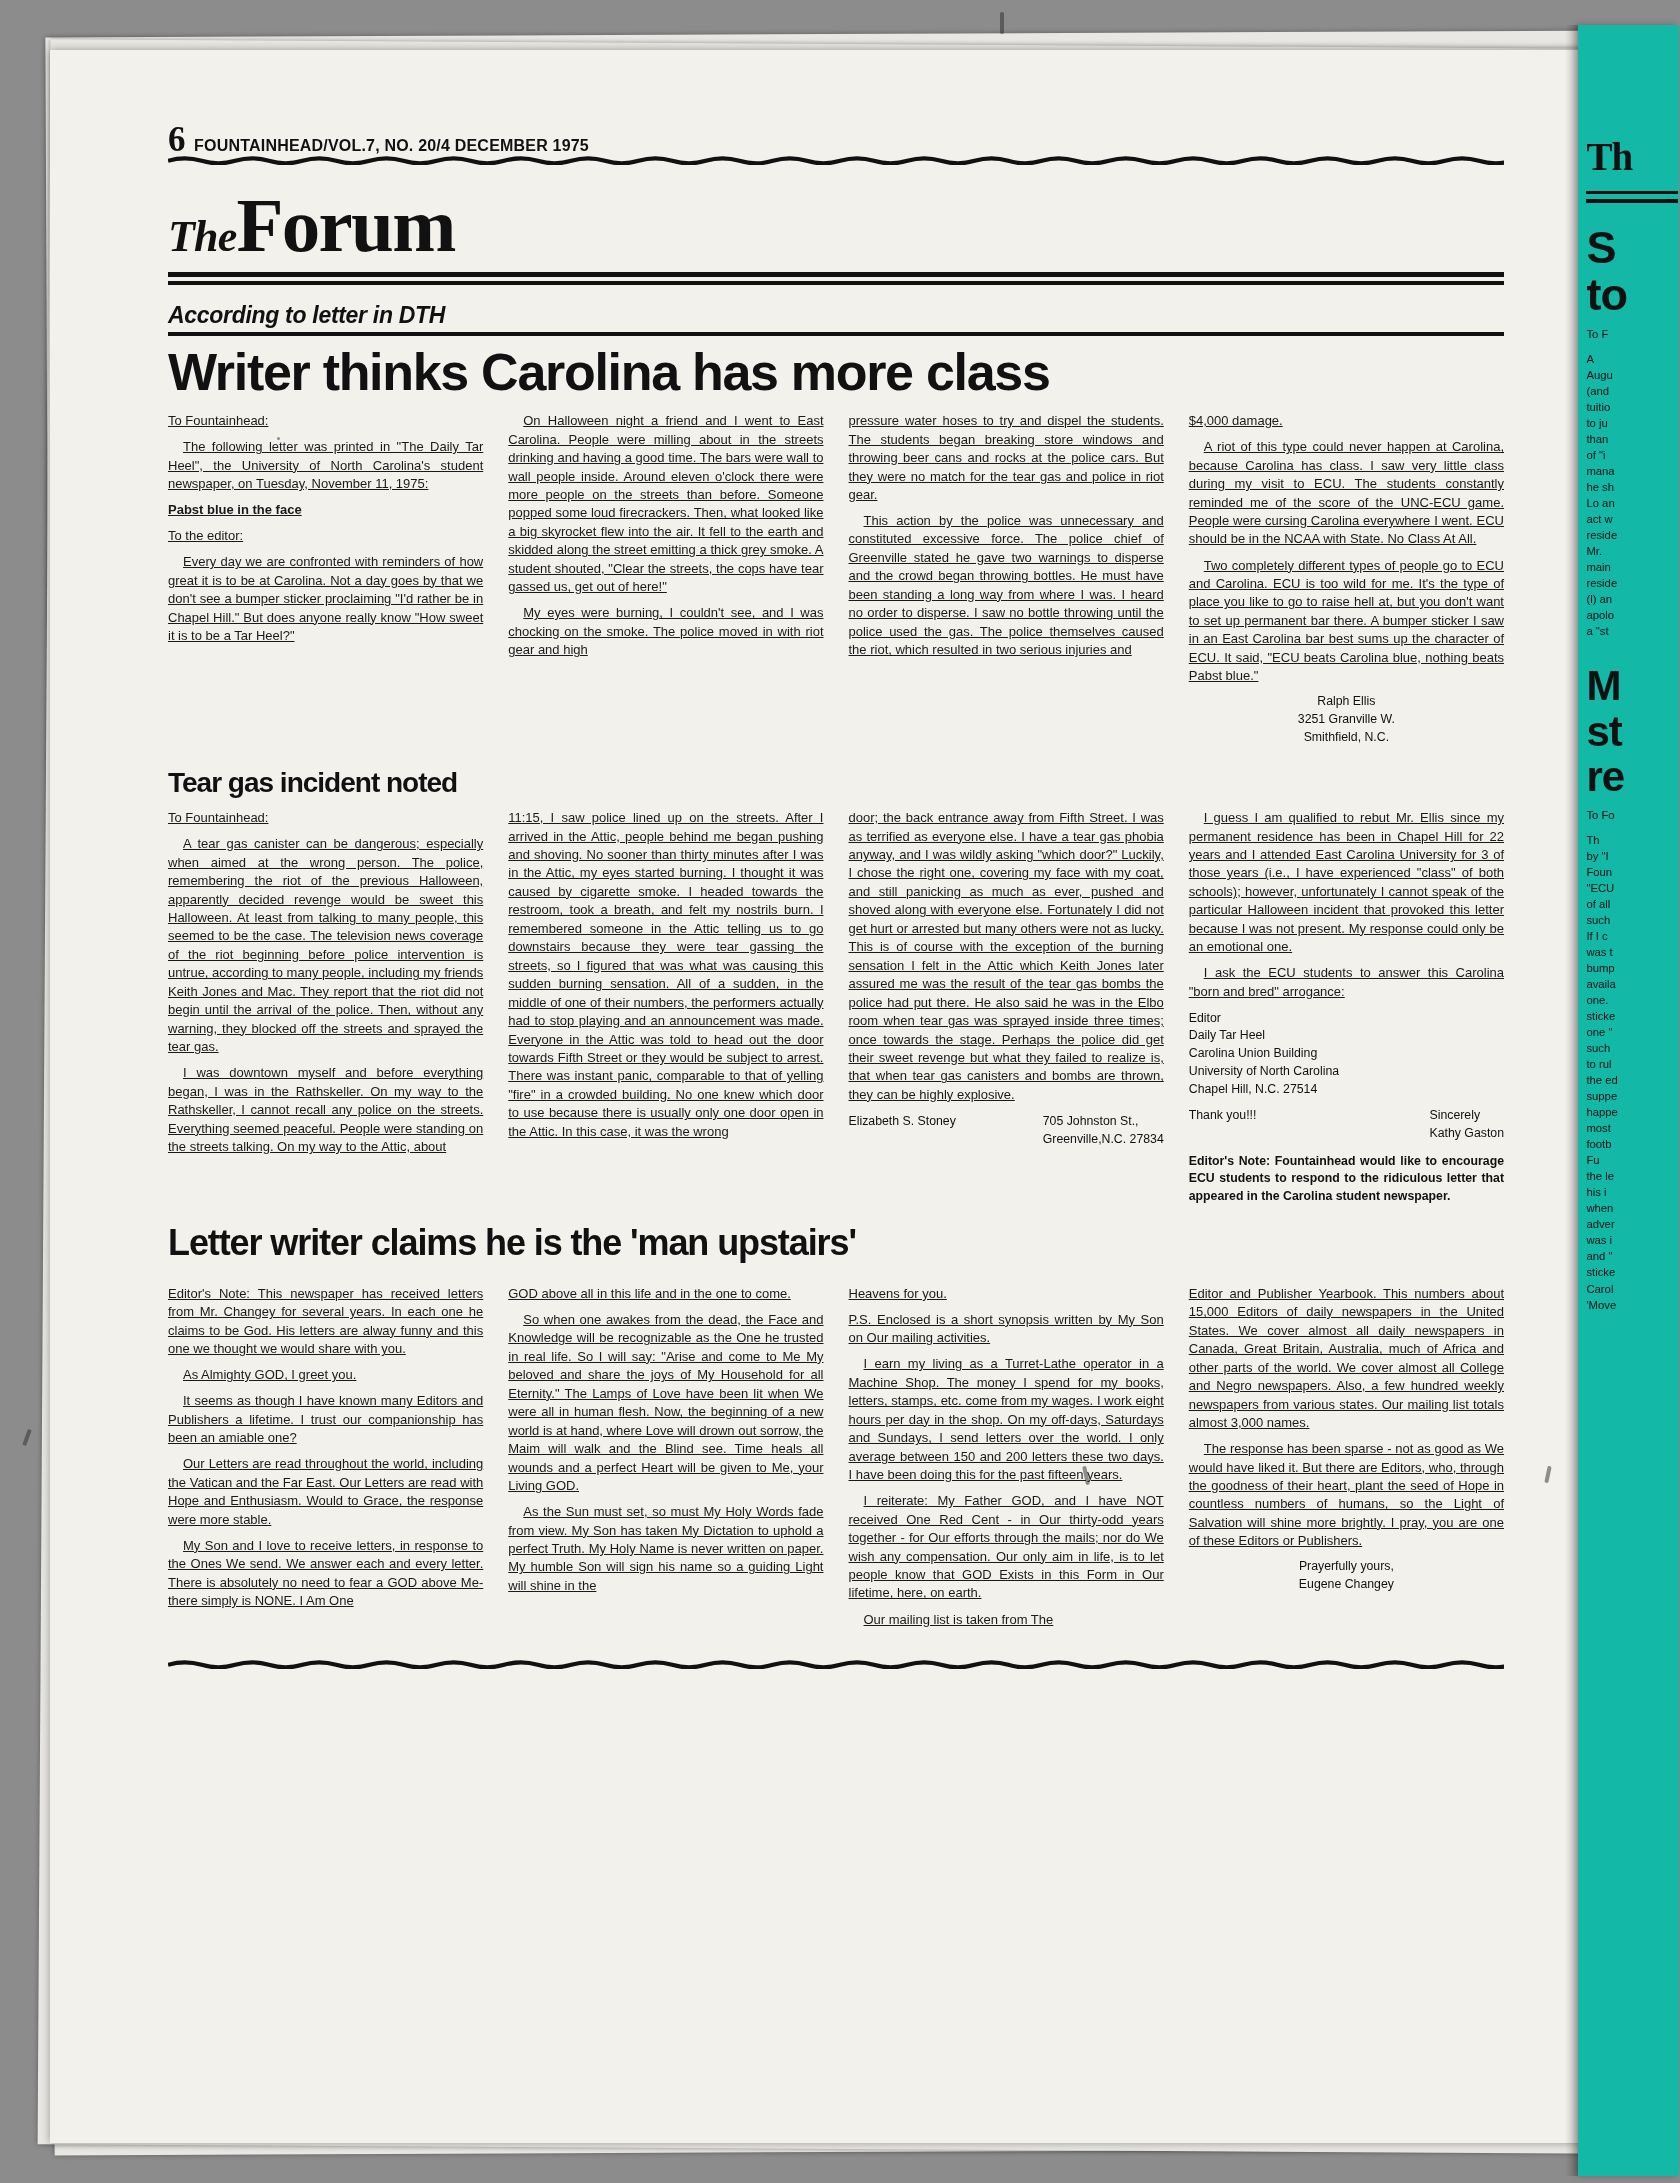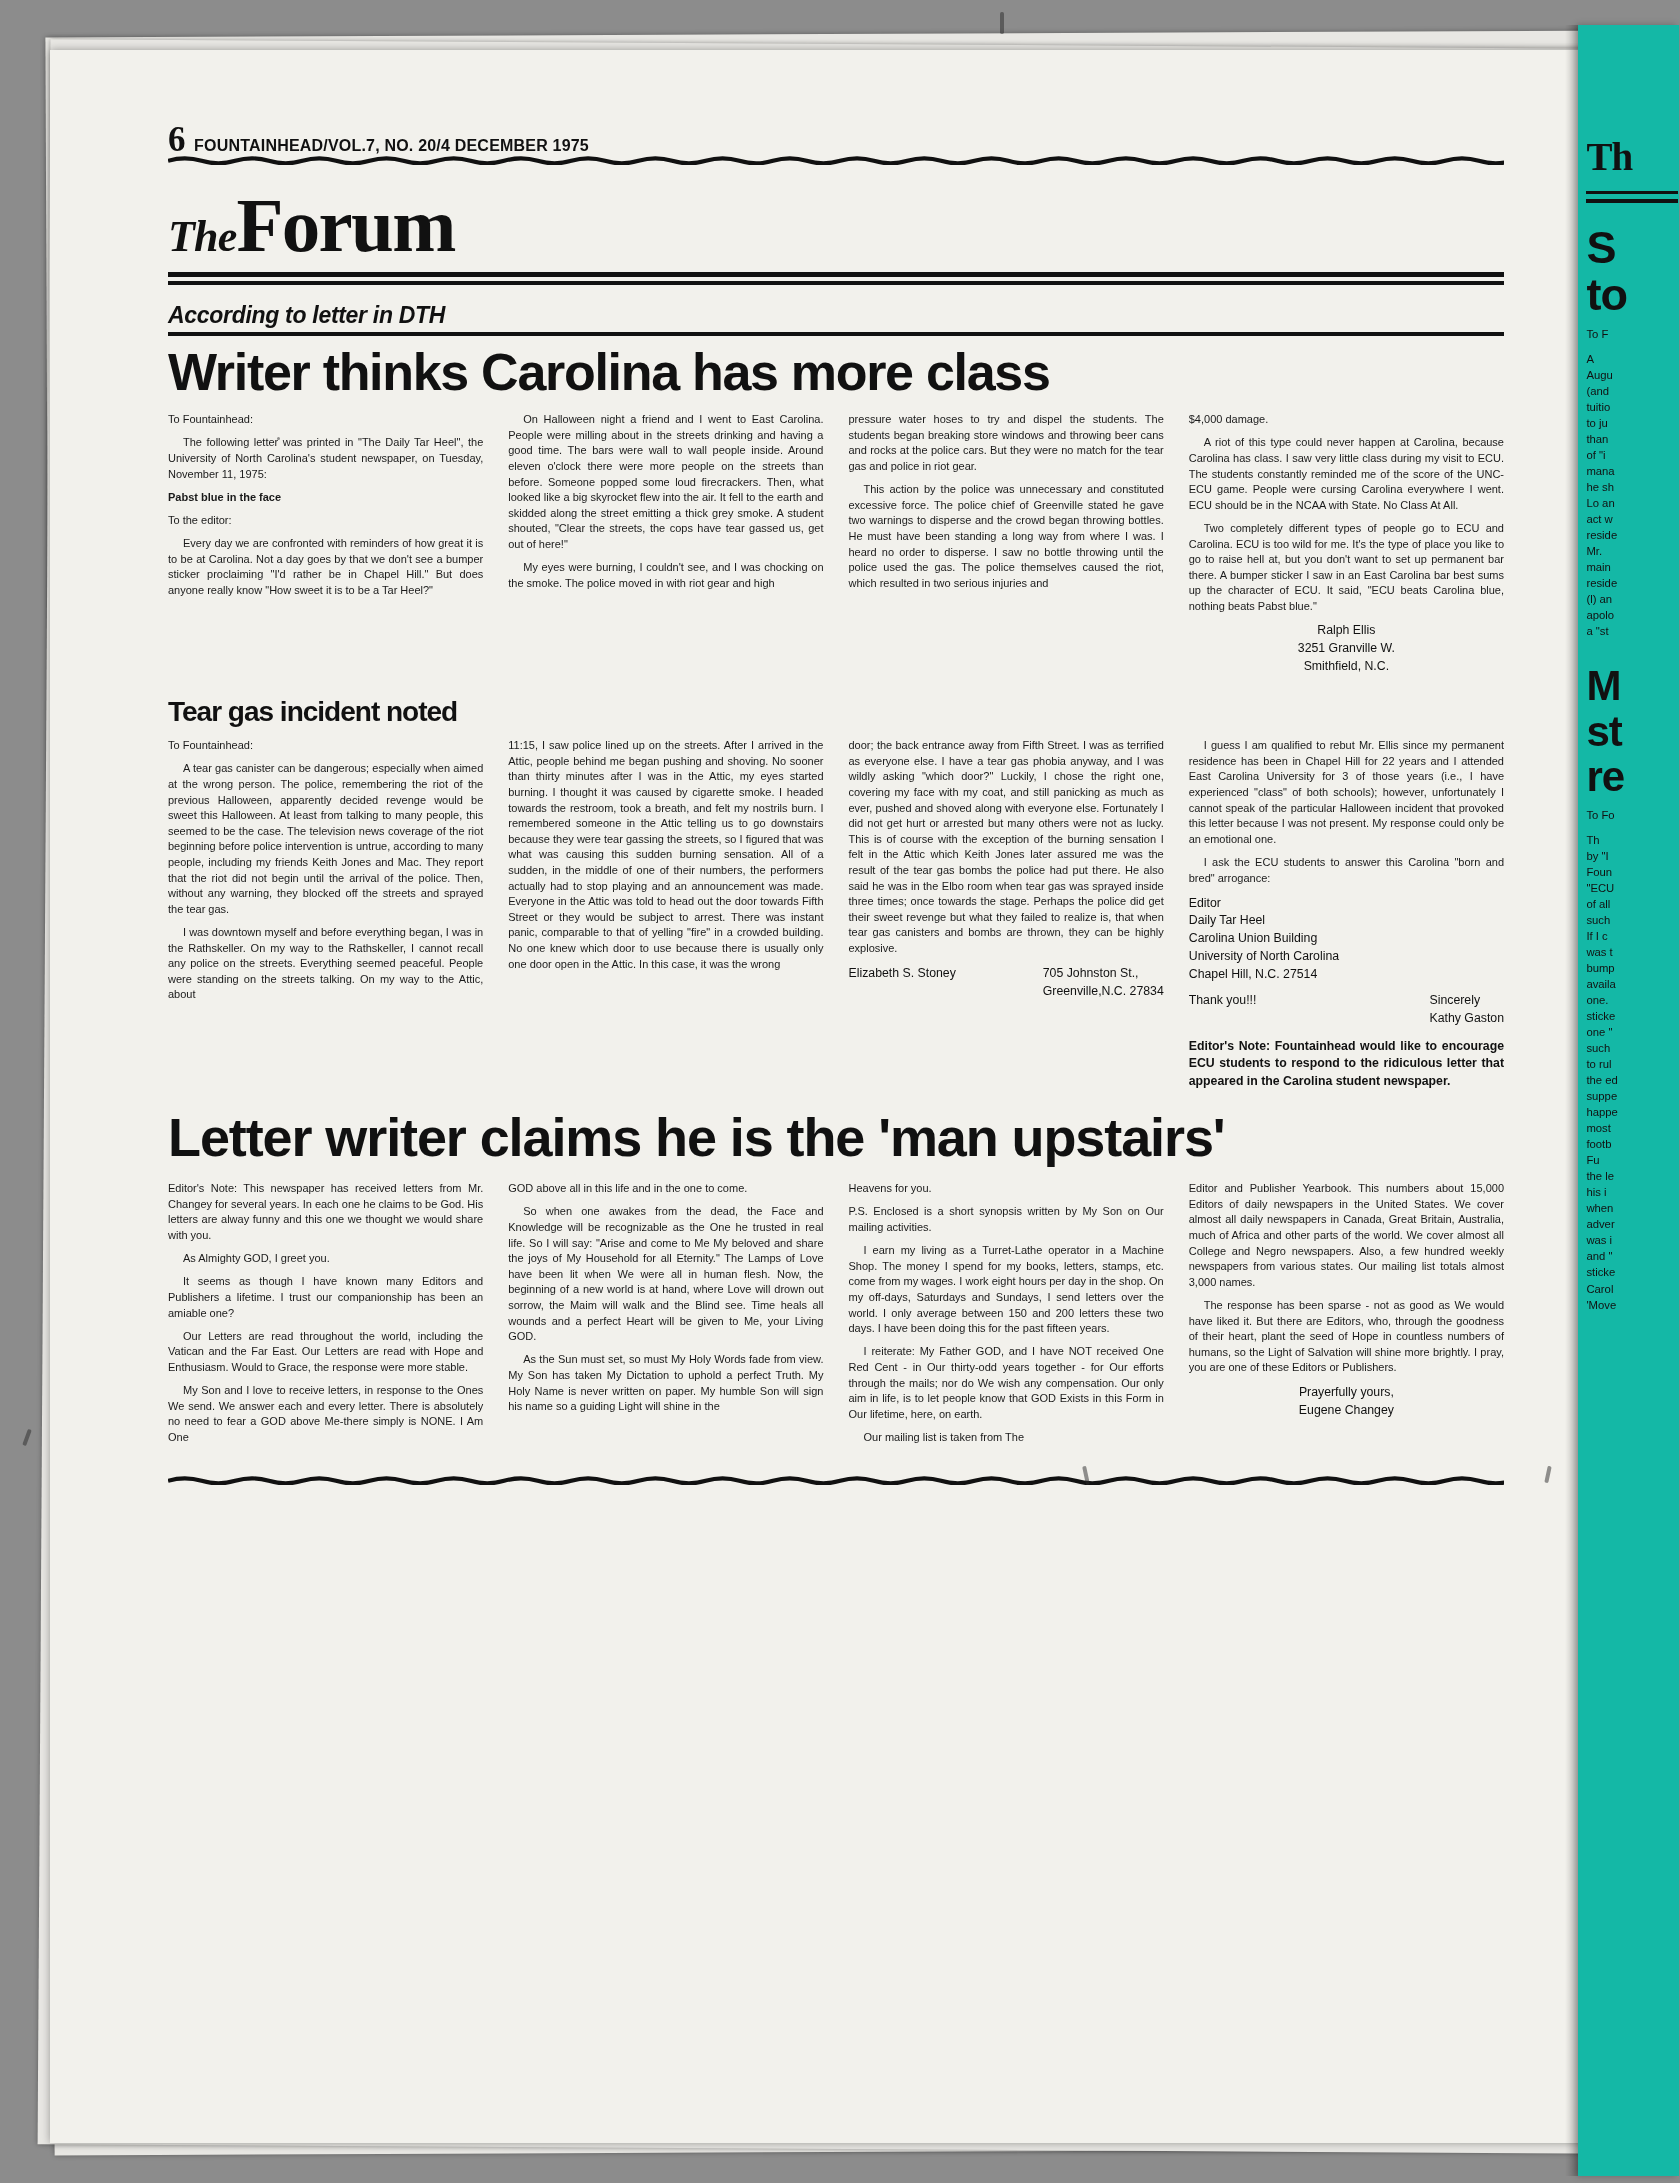--- a/index.html
+++ b/index.html
@@ -132,38 +132,39 @@
     font-family: "Liberation Sans", sans-serif;
     font-weight: bold;
     font-size: 28px;
     line-height: 1.02;
     letter-spacing: -1px;
     margin: 22px 0 11.8px 0;
   }
   h2.headline3 {
     font-family: "Liberation Sans", sans-serif;
     font-weight: bold;
-    font-size: 54px;
+    font-size: 36px;
     line-height: 1.02;
     letter-spacing: -1.1px;
-    margin: 20px 0 16px 0;
+    margin: 20px 0 23px 0;
   }
 
   .cols4 {
     display: grid;
     grid-template-columns: repeat(4, 1fr);
     column-gap: 25px;
   }
   .col p, .col div.para {
-    font-size: 11px;
+    font-size: 13px;
     line-height: 1.42;
     text-align: justify;
     margin: 0 0 7.6px 0;
     font-family: "Liberation Sans", sans-serif;
     color: #1a1a1a;
+    text-decoration: underline;
   }
   .col p.indent { text-indent: 15px; }
   .col p.bold { font-weight: bold; }
   .sig {
     text-align: center;
     font-size: 12.3px;
     line-height: 1.45;
     margin-top: 6.7px;
   }
   .sig-left {

